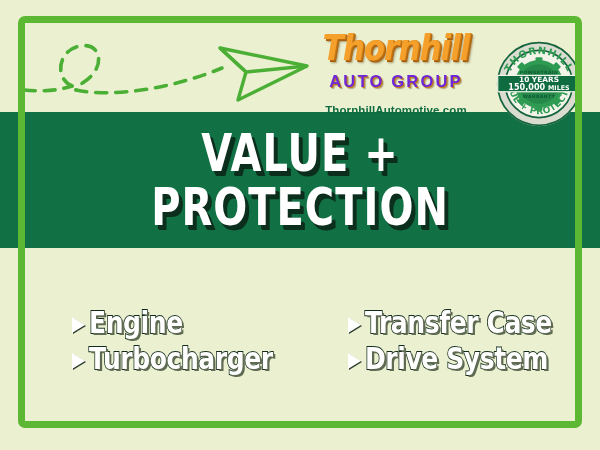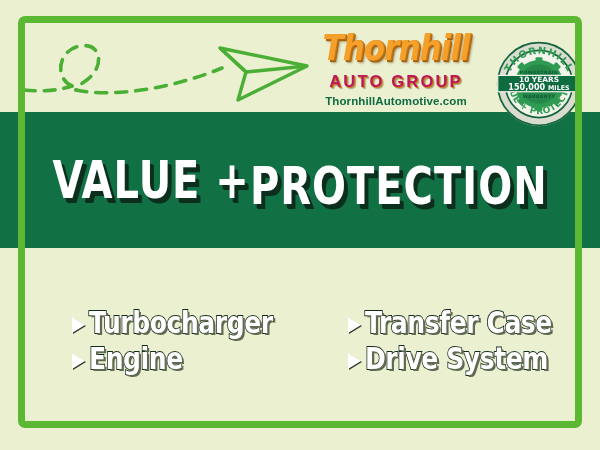--- a/index.html
+++ b/index.html
@@ -40,37 +40,37 @@
     letter-spacing:-1px;
     text-shadow:
       1px 0 0 #c87a16, 2px 1px 0 #b56a10,
       2px 2px 0 #a75f0c, 3px 3px 2px rgba(90,50,0,.45);
     transform:scaleY(1.14);
     transform-origin:center top;
   }
   .logo-sub{
     font-family:"Liberation Sans",sans-serif;
     font-weight:bold;font-size:16.5px;line-height:18px;
-    color:#be185d;letter-spacing:2.2px;
+    color:#6d28d9;letter-spacing:2.2px;
     margin-top:11px;
     text-shadow:1px 1px 0 #c87a16, 2px 2px 1px rgba(90,50,0,.4);
   }
   .logo-url{
     font-family:"Liberation Sans",sans-serif;
     font-weight:bold;font-size:11.5px;line-height:13px;
-    color:#0f6b42;letter-spacing:.1px;margin-top:5px;
+    color:#0f6b42;letter-spacing:.1px;margin-top:14px;
   }
 
   
   .seal{position:absolute;left:478px;top:25px;width:86px;height:86px;}
 
   
   .hero{
     position:absolute;left:0;top:112px;width:600px;height:136px;
-    display:flex;flex-direction:row;align-items:center;justify-content:center;
+    display:flex;flex-direction:column;align-items:center;justify-content:center;
   }
   .hero-line{
     font-family:"DejaVu Sans",sans-serif;
     font-weight:bold;
     color:#ffffff;
     letter-spacing:1px;
     text-shadow:3px 3px 0 #0b2f1c, 4px 4px 0 #0b2f1c;
     transform:scaleY(1.30);
     transform-origin:center center;
     white-space:nowrap;
@@ -200,26 +200,26 @@
   <div class="hero">
     <div class="hero-line hero-1">VALUE +</div>
     <div class="hero-line hero-2">PROTECTION</div>
   </div>
 
 
   <div class="lists">
     <div class="col col-left">
       <div class="item">
         <span class="tri"></span>
+        <span class="item-txt">Engine</span>
+      </div>
+      <div class="item">
+        <span class="tri"></span>
         <span class="item-txt">Turbocharger</span>
       </div>
-      <div class="item">
-        <span class="tri"></span>
-        <span class="item-txt">Engine</span>
-      </div>
     </div>
     <div class="col col-right">
       <div class="item">
         <span class="tri"></span>
         <span class="item-txt">Transfer Case</span>
       </div>
       <div class="item">
         <span class="tri"></span>
         <span class="item-txt">Drive System</span>
       </div>

